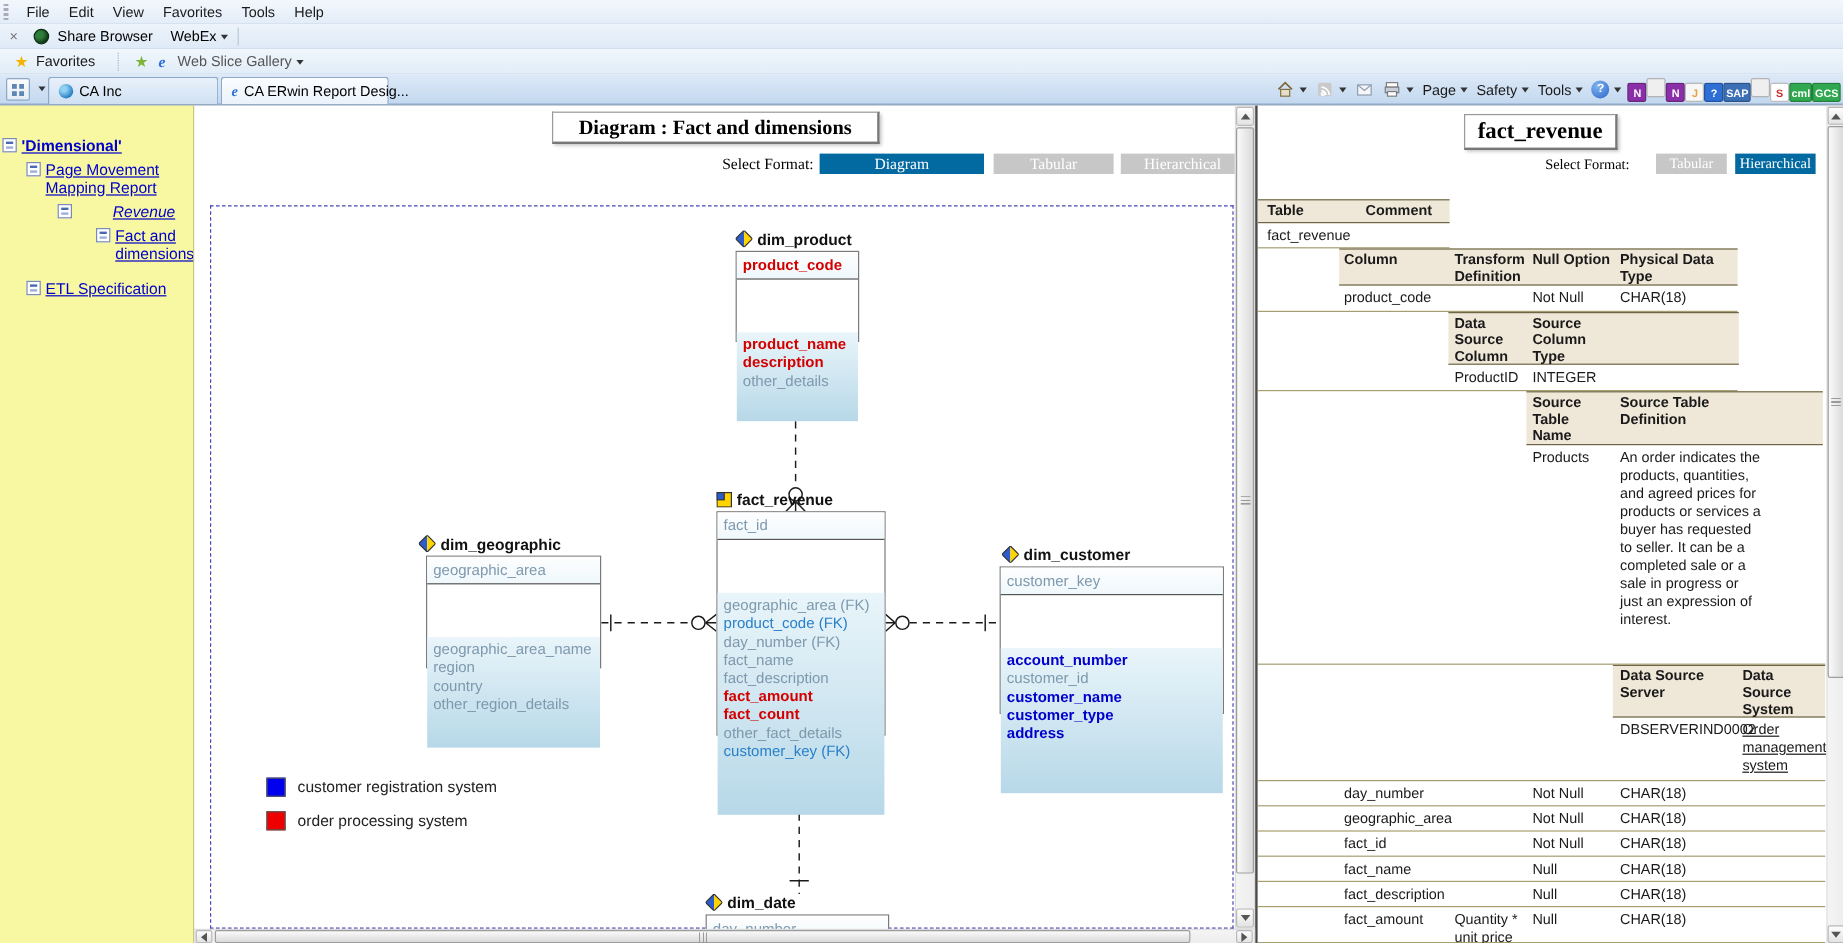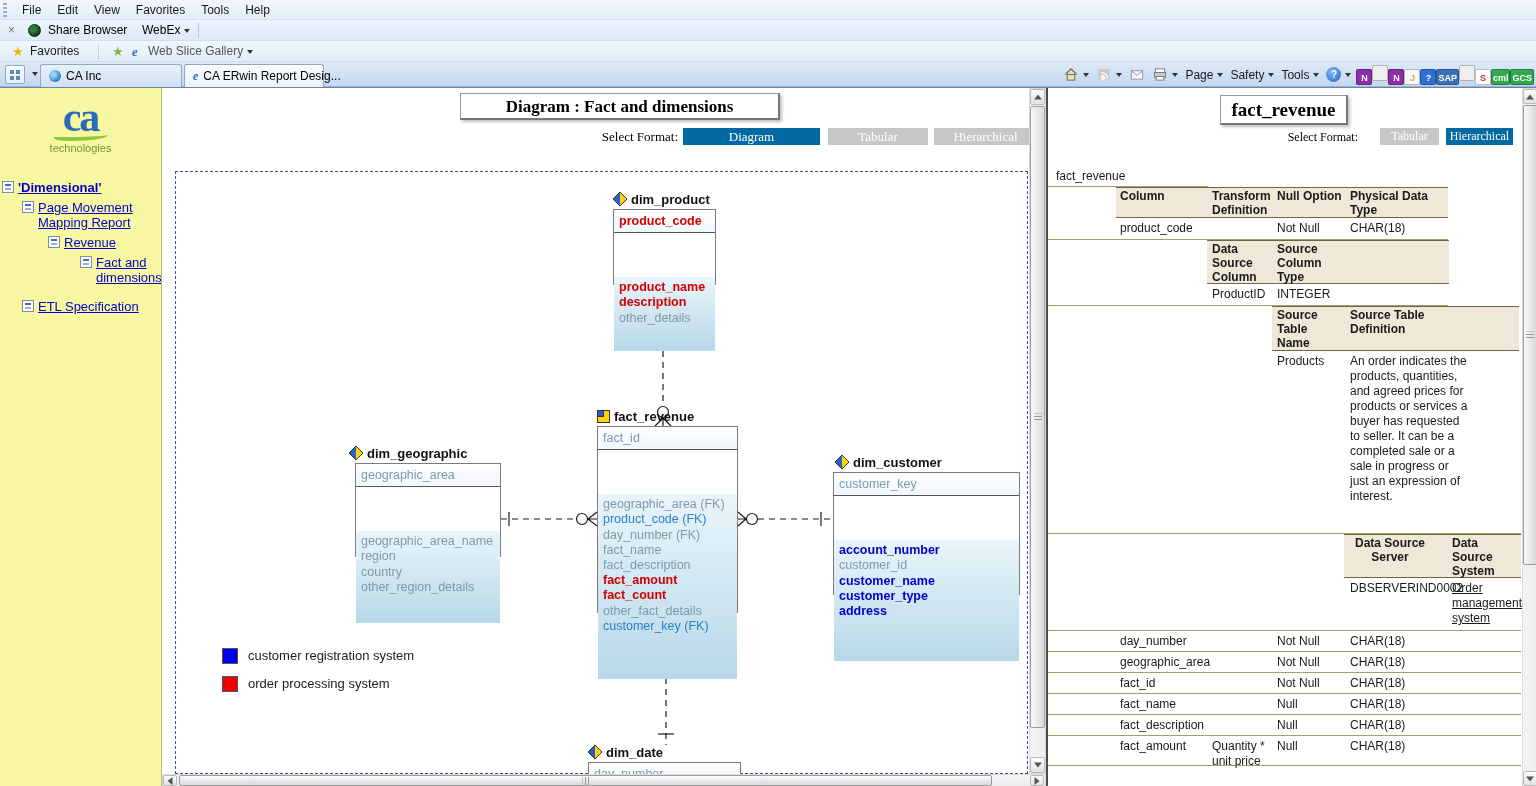--- a/index.html
+++ b/index.html
@@ -50,21 +50,21 @@
   .sidebar { position:absolute; left:0; top:0; width:162px; height:699px; background:#F8F8A2; border-right:1px solid #BBBB77; overflow:hidden; }
   .logo { position:relative; margin:10px auto 0; width:110px; text-align:center; }
   .logo-ca { font-family:"Liberation Serif",serif; font-weight:bold; font-size:42px; line-height:38px; color:#2B6CB8; letter-spacing:-2px; }
   .logo-swoosh { width:54px; height:9px; margin:-4px auto 0; border-bottom:4px solid #8DC63F; border-radius:0 0 90% 40%; }
   .logo-sub { font-size:11px; color:#6E9934; margin-top:1px; }
   .tree { margin-top:26px; font-size:13px; }
   .ti { position:relative; margin-bottom:5px; line-height:15px; }
   .ti a { color:#0000CC; text-decoration:underline; cursor:pointer; }
   .lvl0 { padding-left:18px; }
   .lvl1 { padding-left:38px; width:158px; }
-  .lvl2 { padding-left:64px; }
+  .lvl2 { padding-left:94px;font-style:italic; }
   .lvl3 { padding-left:96px; width:158px; }
   .b { font-weight:bold; }
   .tic { position:absolute; width:12px; height:12px; background:#fff; border:1px solid #7A8BB5; top:1px; }
   .tic:after { content:""; position:absolute; left:2px; top:2px; right:2px; height:2px; background:#4A69B2; box-shadow:0 4px 0 #9FB0D8; }
   .lvl0 .tic { left:2px; } .lvl1 .tic { left:22px; } .lvl2 .tic { left:48px; } .lvl3 .tic { left:80px; }
   .etl-gap { margin-top:14px; }
 
   .dpane { position:absolute; left:162px; top:0; width:884px; height:699px; background:#fff; }
   .dinner { position:absolute; left:0; top:0; width:867px; height:699px; overflow:hidden; }
   .titlebox { position:absolute; background:#fff; border:1px solid #999; border-right:2px solid #777; border-bottom:2px solid #777; box-shadow:2px 2px 3px rgba(0,0,0,.25); font-family:"Liberation Serif",serif; font-weight:bold; text-align:center; }
@@ -200,37 +200,32 @@
           <span class="help-bubble">?</span>
           <span class="dd"></span>
         </span>
       <span id="addons"><span class="addon" style="background: rgb(138, 47, 168); color: rgb(255, 255, 255);">N</span><span class="addon" style="background: rgb(239, 239, 239); color: rgb(136, 136, 136);"></span><span class="addon" style="background: rgb(138, 47, 168); color: rgb(255, 255, 255);">N</span><span class="addon" style="background: rgb(247, 247, 247); color: rgb(232, 163, 61);">J</span><span class="addon" style="background: rgb(45, 111, 212); color: rgb(255, 255, 255);">?</span><span class="addon" style="background: rgb(59, 111, 182); color: rgb(255, 255, 255);">SAP</span><span class="addon" style="background: rgb(239, 239, 239); color: rgb(68, 68, 68);"></span><span class="addon" style="background: rgb(255, 255, 255); color: rgb(212, 42, 42);">S</span><span class="addon" style="background: rgb(47, 168, 79); color: rgb(255, 255, 255);">cml</span><span class="addon" style="background: rgb(47, 168, 79); color: rgb(255, 255, 255);">GCS</span></span>
     </div>
   </div>
 
   <div class="content">
 
     <div class="sidebar">
-      <div class="logo">
-        <div class="logo-ca">ca</div>
-        <div class="logo-swoosh"></div>
-        <div class="logo-sub">technologies</div>
-      </div>
       <div class="tree">
         <div class="ti lvl0"><span class="tic"></span><a class="b">'Dimensional'</a></div>
         <div class="ti lvl1"><span class="tic"></span><a>Page Movement Mapping Report</a></div>
         <div class="ti lvl2"><span class="tic"></span><a>Revenue</a></div>
         <div class="ti lvl3"><span class="tic"></span><a>Fact and dimensions</a></div>
         <div class="ti lvl1 etl-gap"><span class="tic"></span><a>ETL Specification</a></div>
       </div>
     </div>
 
     <div class="dpane">
       <div class="dinner">
-        <div class="titlebox" style="left:298px;top:5px;width:320px;height:27px;font-size:17px;line-height:25px;">Diagram : Fact and dimensions</div>
+        <div class="titlebox" style="left:298px;top:5px;width:273px;height:27px;font-size:17px;line-height:25px;">Diagram : Fact and dimensions</div>
         <div class="fmt-label" style="left:380px;top:41px;width:136px;text-align:right;">Select Format:</div>
         <div class="fbtn fsel" style="left:521px;top:40px;width:137px;">Diagram</div>
         <div class="fbtn funsel" style="left:666px;top:40px;width:100px;">Tabular</div>
         <div class="fbtn funsel" style="left:772px;top:40px;width:103px;">Hierarchical</div>
 
         <div class="selrect"></div>
 
         <svg style="position:absolute;left:0;top:0;z-index:1;" width="867" height="699" viewBox="0 0 867 699">
           <g stroke="#1a1a1a" stroke-width="1.2" fill="none">
             <line x1="501" y1="197" x2="501" y2="318" stroke-dasharray="6,5"></line>
@@ -373,20 +368,25 @@
       </div>
     </div>
 
     <div class="rpane">
       <div class="rinner">
         <div class="titlebox" style="left:172px;top:7px;width:128px;height:30px;font-size:19px;line-height:28px;">fact_revenue</div>
         <div class="fmt-label" style="left:180px;top:42px;width:130px;text-align:right;font-size:12px;">Select Format:</div>
         <div class="fbtn funsel" style="left:332px;top:40px;width:59px;font-size:12px;">Tabular</div>
         <div class="fbtn fsel" style="left:398px;top:40px;width:67px;font-size:12px;">Hierarchical</div>
         <div id="detail-rows">
+            <div class="trow" style="height: 20px;">
+              <div class="hbg" style="left: 0px; width: 160px;"></div>
+              <span class="cell hcell" style="left: 8px; width: 80px;">Table</span>
+              <span class="cell hcell" style="left: 90px; width: 70px;">Comment</span>
+            </div>
             <div class="trow" style="height: 21px;">
               <div class="rline" style="width: 160px;"></div>
               <span class="cell" style="left: 8px;">fact_revenue</span>
             </div>
             <div class="trow" style="height: 31px;">
               <div class="hbg" style="left: 68px; width: 332px;"></div>
               <span class="cell hcell" style="left: 72px; width: 90px;">Column</span>
               <span class="cell hcell" style="left: 164px; width: 66px;">Transform Definition</span>
               <span class="cell hcell" style="left: 229px; width: 75px;">Null Option</span>
               <span class="cell hcell" style="left: 302px; width: 95px;">Physical Data Type</span>
@@ -412,21 +412,21 @@
               <span class="cell hcell" style="left: 229px; width: 62px;">Source Table Name</span>
               <span class="cell hcell" style="left: 302px; width: 110px;">Source Table Definition</span>
             </div>
             <div class="trow" style="height: 183px;">
               <div class="rline" style="width: 473px;"></div>
               <span class="cell" style="left: 229px;">Products</span>
               <span class="cell wrap" style="left: 302px; width: 118px;">An order indicates the products, quantities, and agreed prices for products or services a buyer has requested to seller. It can be a completed sale or a sale in progress or just an expression of interest.</span>
             </div>
             <div class="trow" style="height: 44px;">
               <div class="hbg" style="left: 296px; width: 177px;"></div>
-              <span class="cell hcell" style="left: 302px; width: 80px; text-align: center;">Data Source Server</span>
+              <span class="cell hcell" style="left: 302px; width: 80px;">Data Source Server</span>
               <span class="cell hcell" style="left: 404px; width: 62px;">Data Source System</span>
             </div>
             <div class="trow" style="height: 53px;">
               <div class="rline" style="width: 473px;"></div>
               <span class="cell" style="left: 302px;">DBSERVERIND0002</span>
               <span class="cell wrap" style="left: 404px; width: 68px; text-decoration: underline;">Order management system</span>
             </div>
             <div class="trow" style="height: 21px;">
               <div class="rline" style="width: 473px;"></div>
               <span class="cell" style="left: 72px;">day_number</span>

